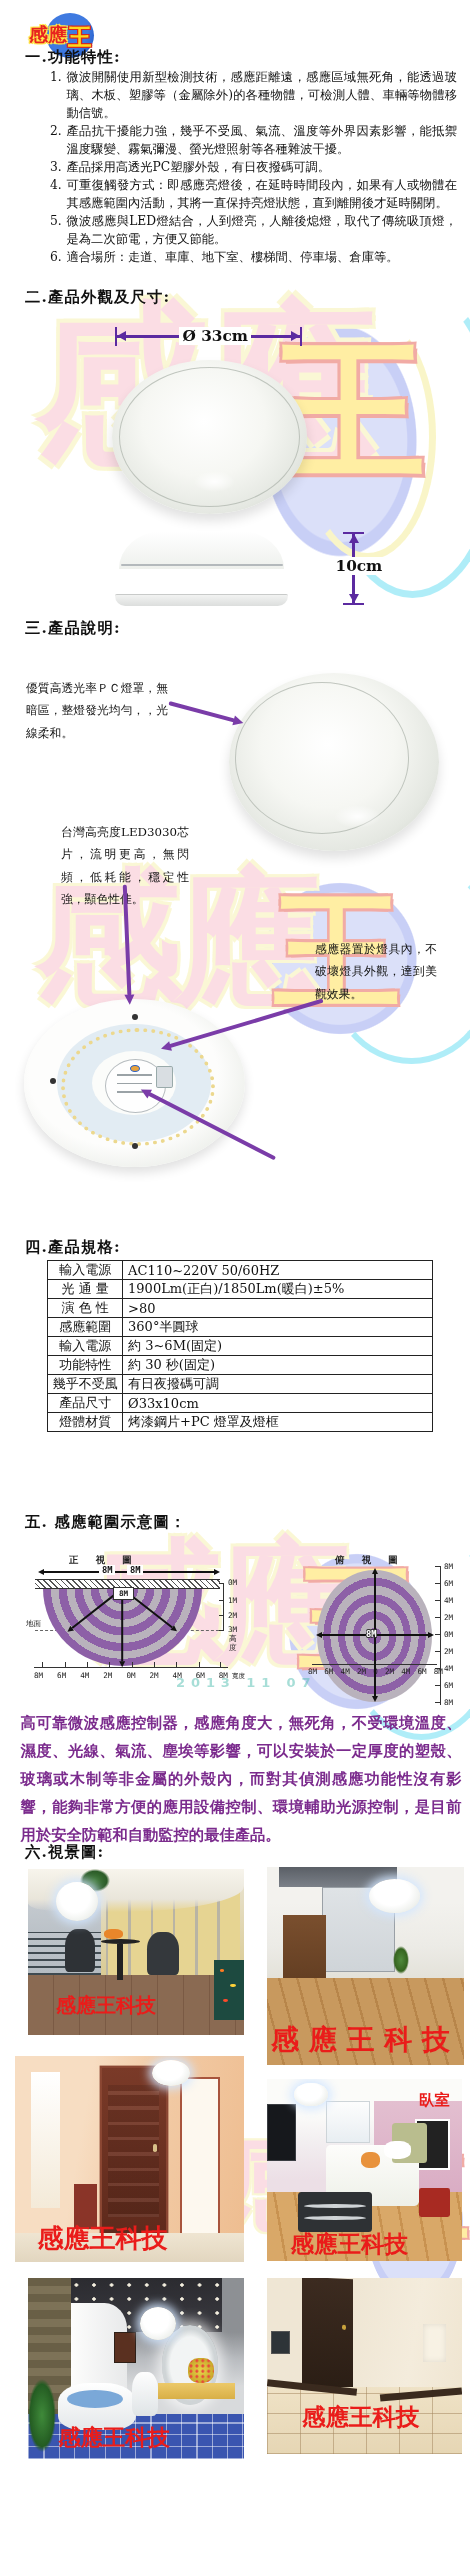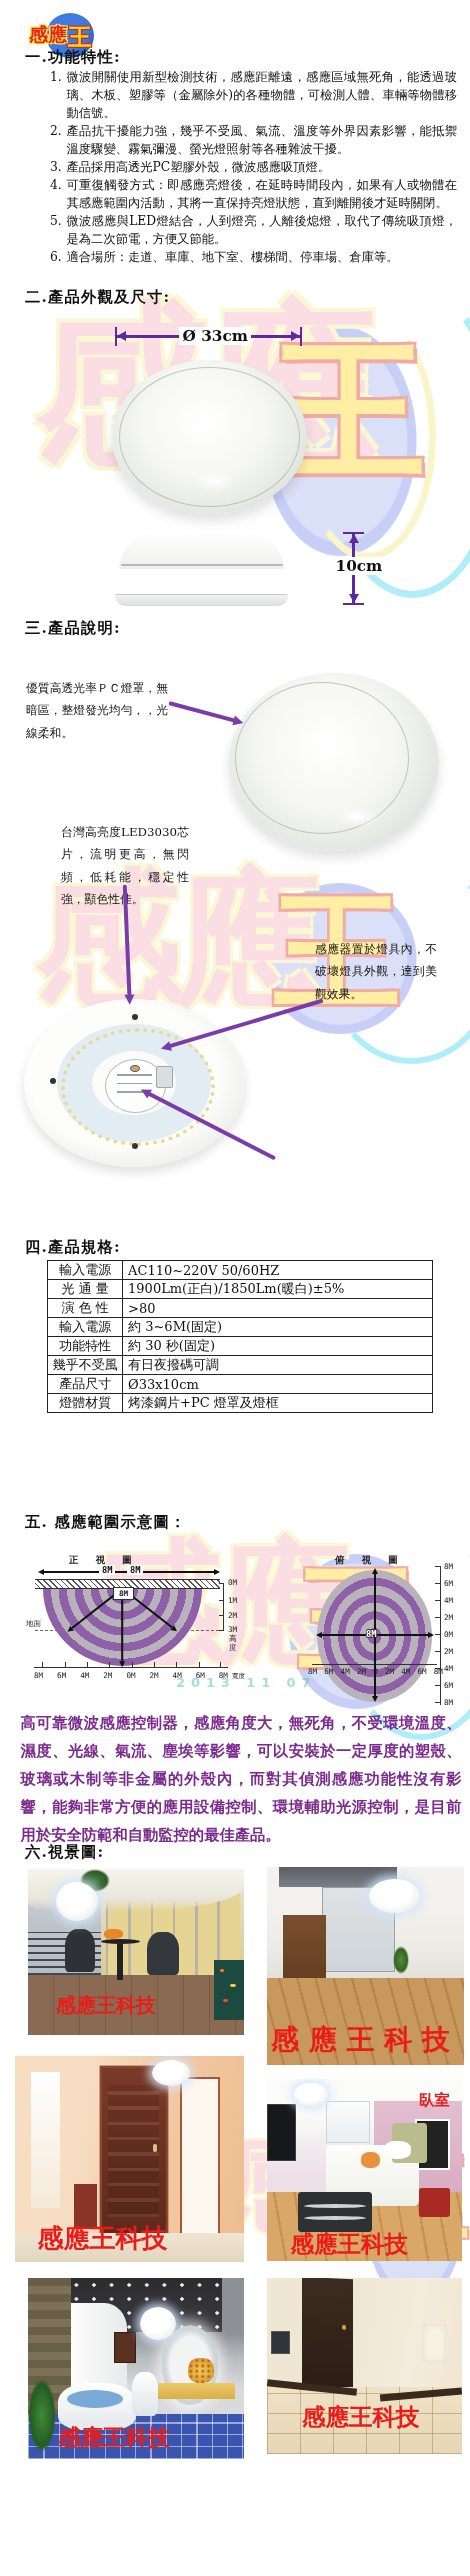--- a/index.html
+++ b/index.html
@@ -131,21 +131,21 @@
     <div class="feat">
         <span class="fn">1.</span>
         <span class="ft">微波開關使用新型檢測技術，感應距離遠，感應區域無死角，能透過玻璃、木板、塑膠等（金屬除外)的各種物體，可檢測人體、車輛等物體移動信號。</span>
       </div>
     <div class="feat">
         <span class="fn">2.</span>
         <span class="ft">產品抗干擾能力強，幾乎不受風、氣流、溫度等外界因素影響，能抵禦溫度驟變、霧氣彌漫、螢光燈照射等各種雜波干擾。</span>
       </div>
     <div class="feat">
         <span class="fn">3.</span>
-        <span class="ft">產品採用高透光PC塑膠外殼，微波感應吸頂燈。</span>
+        <span class="ft">產品採用高透光PC塑膠外殼，有日夜撥碼可調。</span>
       </div>
     <div class="feat">
         <span class="fn">4.</span>
         <span class="ft">可重復觸發方式：即感應亮燈後，在延時時間段內，如果有人或物體在其感應範圍內活動，其將一直保持亮燈狀態，直到離開後才延時關閉。</span>
       </div>
     <div class="feat">
         <span class="fn">5.</span>
         <span class="ft">微波感應與LED燈結合，人到燈亮，人離後熄燈，取代了傳統吸頂燈，是為二次節電，方便又節能。</span>
       </div>
     <div class="feat">
@@ -225,20 +225,24 @@
           <td class="k">輸入電源</td>
           <td>AC110~220V  50/60HZ</td>
         </tr>
     <tr>
           <td class="k">光 通 量</td>
           <td>1900Lm(正白)/1850Lm(暖白)±5%</td>
         </tr>
     <tr>
           <td class="k">演 色 性</td>
           <td>&gt;80</td>
+        </tr>
+    <tr>
+          <td class="k">感應範圍</td>
+          <td>360°半圓球</td>
         </tr>
     <tr>
           <td class="k">輸入電源</td>
           <td>約 3~6M(固定)</td>
         </tr>
     <tr>
           <td class="k">功能特性</td>
           <td>約 30 秒(固定)</td>
         </tr>
     <tr>

